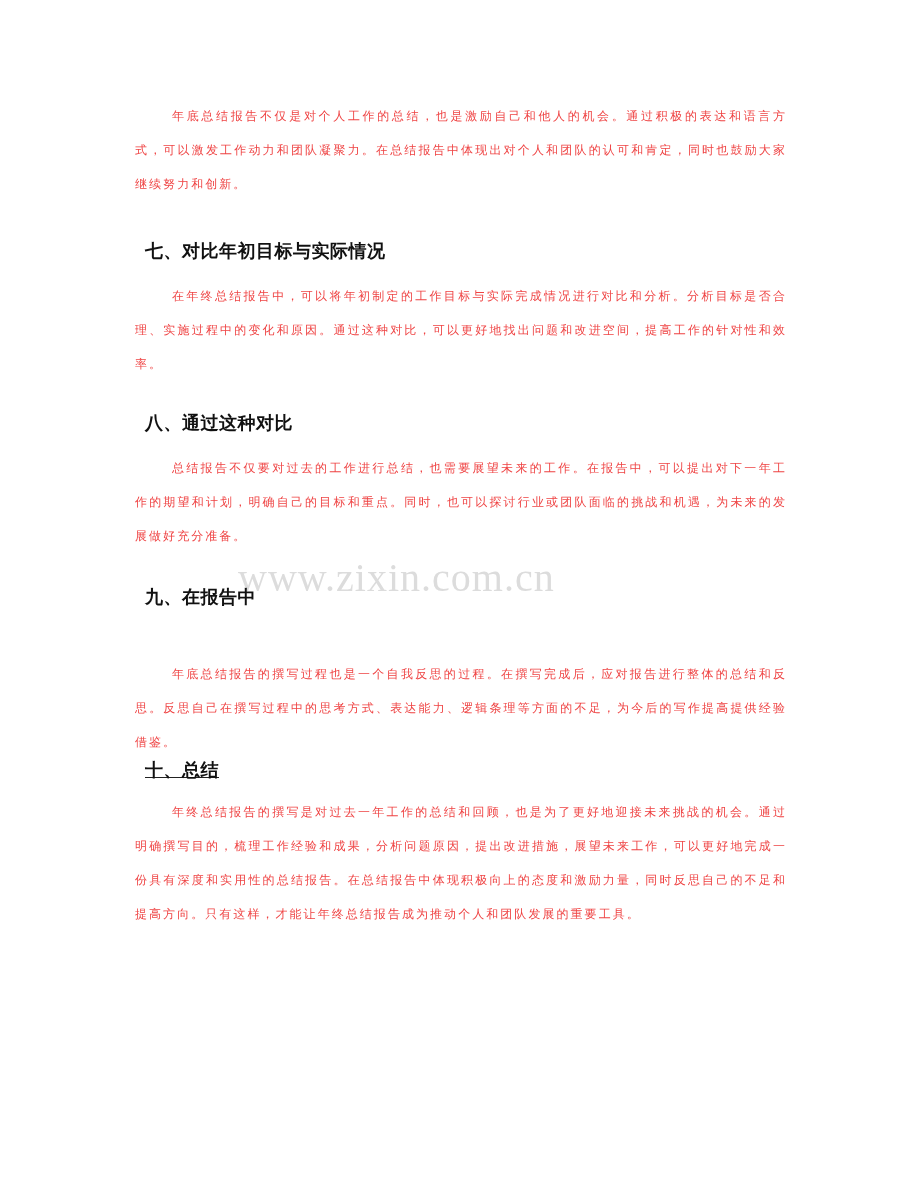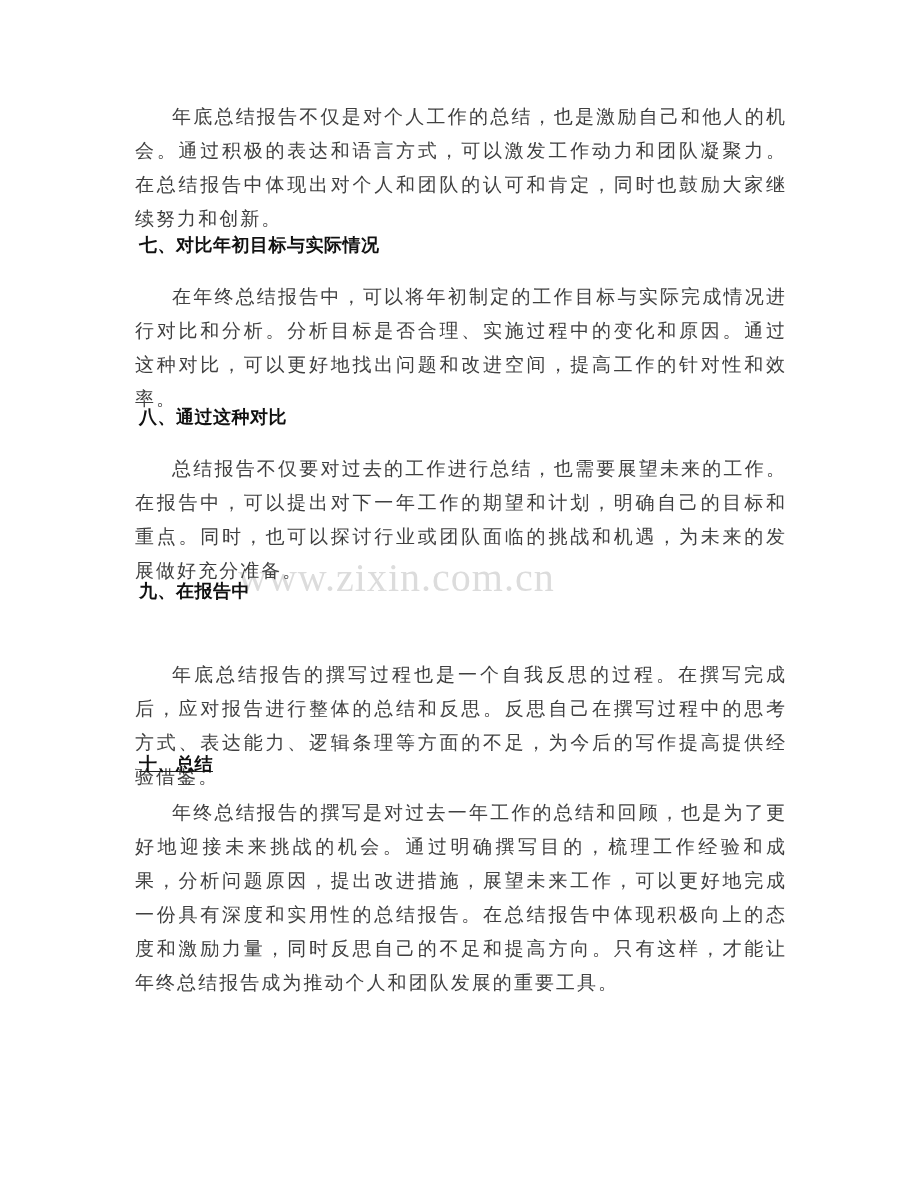--- a/index.html
+++ b/index.html
@@ -22,35 +22,35 @@
       width: 920px;
       height: 1191px;
       background: #ffffff;
     }
     .block {
       position: absolute;
       left: 135px;
       width: 652px;
     }
     .para {
-      font-size: 19px;
+      font-size: 12px;
       line-height: 34px;
       letter-spacing: 2.05px;
       text-indent: 37px;
       text-align: justify;
-      color: #404040;
+      color: #ef4444;
       margin: 0;
       word-break: break-all;
     }
     .heading {
       font-size: 18px;
       font-weight: bold;
       line-height: 30px;
       color: #111111;
-      margin: 4px;
+      margin: 10px;
       letter-spacing: 0.5px;
     }
     .watermark {
       position: absolute;
       left: 238px;
       top: 546px;
       font-family: Liberation Serif, serif;
       font-size: 40px;
       line-height: 64px;
       color: #dcdcdc;

